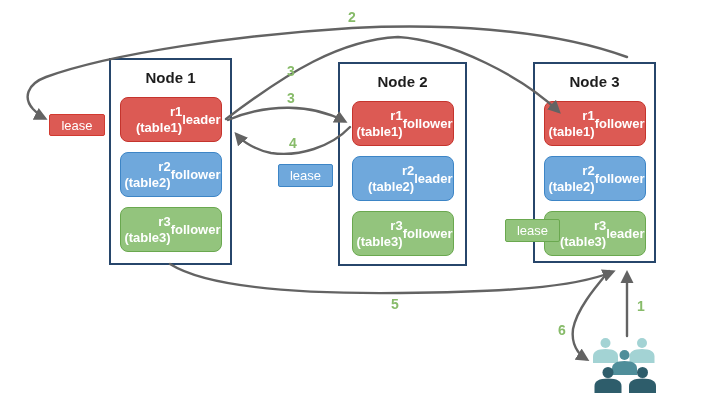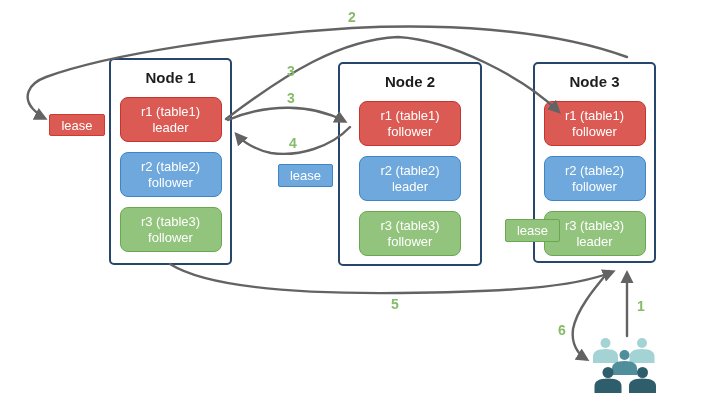--- a/index.html
+++ b/index.html
@@ -4,33 +4,33 @@
 <style>
   html,body{margin:0;padding:0;background:#ffffff;}
   .canvas{
     position:relative;width:704px;height:405px;background:#ffffff;overflow:hidden;
     font-family:"Liberation Sans",sans-serif;
   }
   
   .node{
     position:absolute;background:#ffffff;
     border:2px solid var(--node-border,#27466b);
-    border-radius:5px;box-sizing:border-box;
+    border-radius:0;box-sizing:border-box;
     display:flex;flex-direction:column;align-items:center;
     z-index:2;
   }
   .node-title{
     padding-top:8px;font-size:15px;font-weight:700;color:#1d1d1d;line-height:19px;
   }
   .replicas{margin-top:10px;display:flex;flex-direction:column;gap:10px;}
   .box{
     width:102px;height:45px;border-radius:8px;box-sizing:border-box;
-    border:1.5px solid;display:flex;flex-direction:column;
+    border:1.5px solid;display:flex;flex-direction:row;
     align-items:center;justify-content:center;
-    color:#ffffff;font-size:13px;line-height:16px;text-align:right;
+    color:#ffffff;font-size:13px;line-height:16px;text-align:right;font-weight:bold;
   }
   .box.red{background:var(--red-fill,#dc5a54);border-color:var(--red-border,#c5342d);}
   .box.blue{background:var(--blue-fill,#6fa8dc);border-color:var(--blue-border,#3d85c6);}
   .box.green{background:var(--green-fill,#93c47d);border-color:var(--green-border,#6aa84f);}
   
   .lease{
     position:absolute;border-radius:2px;box-sizing:border-box;border:1.5px solid;
     display:flex;align-items:center;justify-content:center;
     color:#ffffff;font-size:13px;z-index:3;
   }
@@ -68,21 +68,21 @@
         <span>r2 (table2)</span>
         <span>follower</span>
       </div>
       <div class="box green">
         <span>r3 (table3)</span>
         <span>follower</span>
       </div>
     </div>
   </div>
 
-  <div class="node" style="left:338px;top:62px;width:144px;height:204px;">
+  <div class="node" style="left:338px;top:62px;width:129px;height:204px;">
     <div class="node-title">Node 2</div>
     <div class="replicas">
       <div class="box red">
         <span>r1 (table1)</span>
         <span>follower</span>
       </div>
       <div class="box blue">
         <span>r2 (table2)</span>
         <span>leader</span>
       </div>

